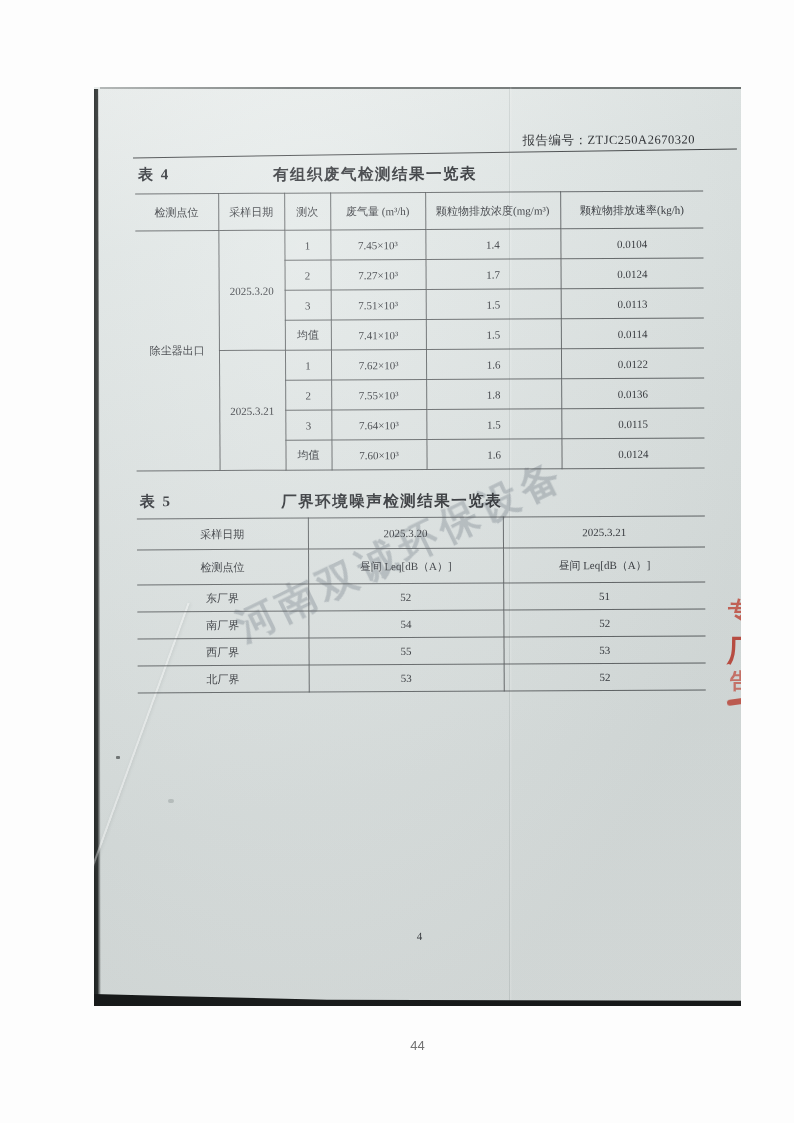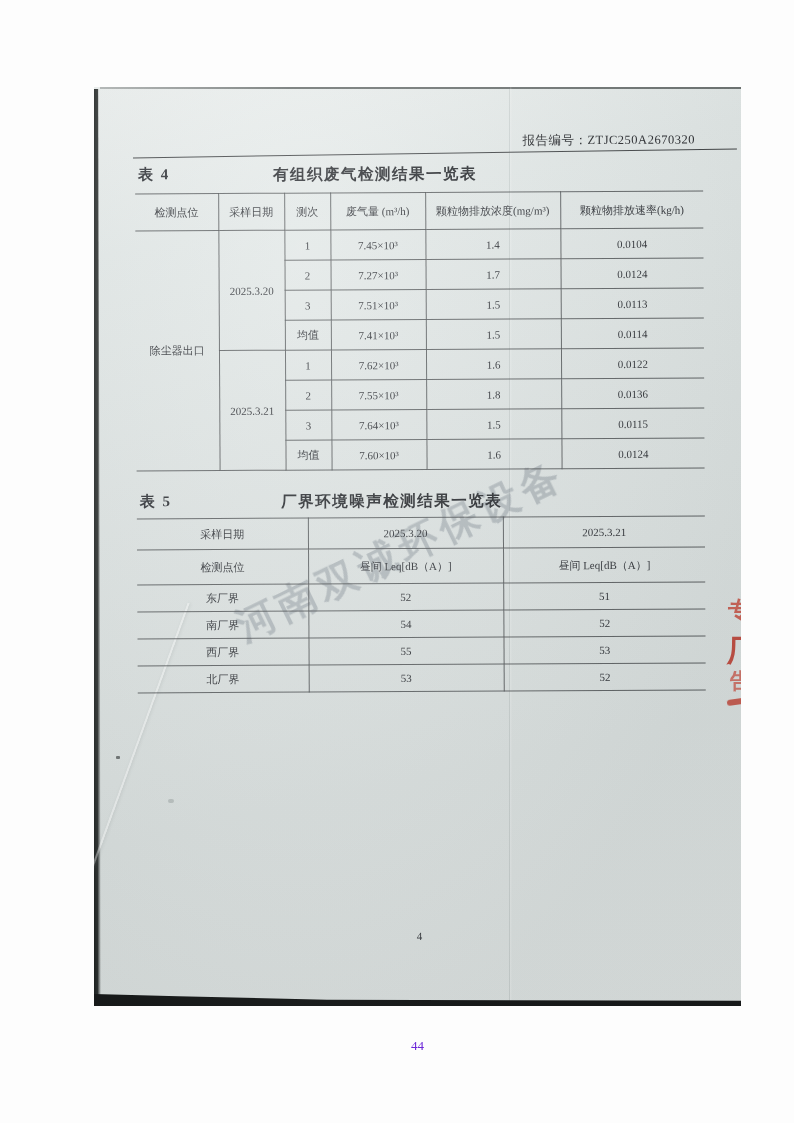--- a/index.html
+++ b/index.html
@@ -84,21 +84,21 @@
   }
 
   
   .stamp{ position:absolute; color:rgba(196,77,64,0.85); filter:blur(0.4px); font-weight:bold; }
   .s1{ left:634px; top:508px; font-size:23px; }
   .s2{ left:633px; top:543px; font-size:31px; color:rgba(186,62,50,0.9); }
   .s3{ left:636px; top:580px; font-size:21px; color:rgba(200,90,78,0.8); }
   .s4{ left:633px; top:612px; width:16px; height:6px; background:rgba(190,70,58,0.85); border-radius:3px 1px 2px 3px; transform:rotate(-8deg); }
 
   .scan-pagenum{ position:absolute; left:0; right:0; top:843px; text-align:center; font-size:11px; color:#3a3d41; }
-  .doc-pagenum{ position:absolute; left:94px; width:647px; top:1038px; text-align:center; font-size:13px; color:#6d28d9; font-family:Liberation Serif, serif; }
+  .doc-pagenum{ position:absolute; left:94px; width:647px; top:1038px; text-align:center; font-size:13px; color:#737373; font-family:Liberation Sans, sans-serif; }
 </style>
 </head>
 <body>
 
 <div class="page">
   <div class="scan">
     <div class="edge-left"></div>
     <div class="edge-top"></div>
     <div class="crease-v"></div>
     <div class="crease-d"></div>

